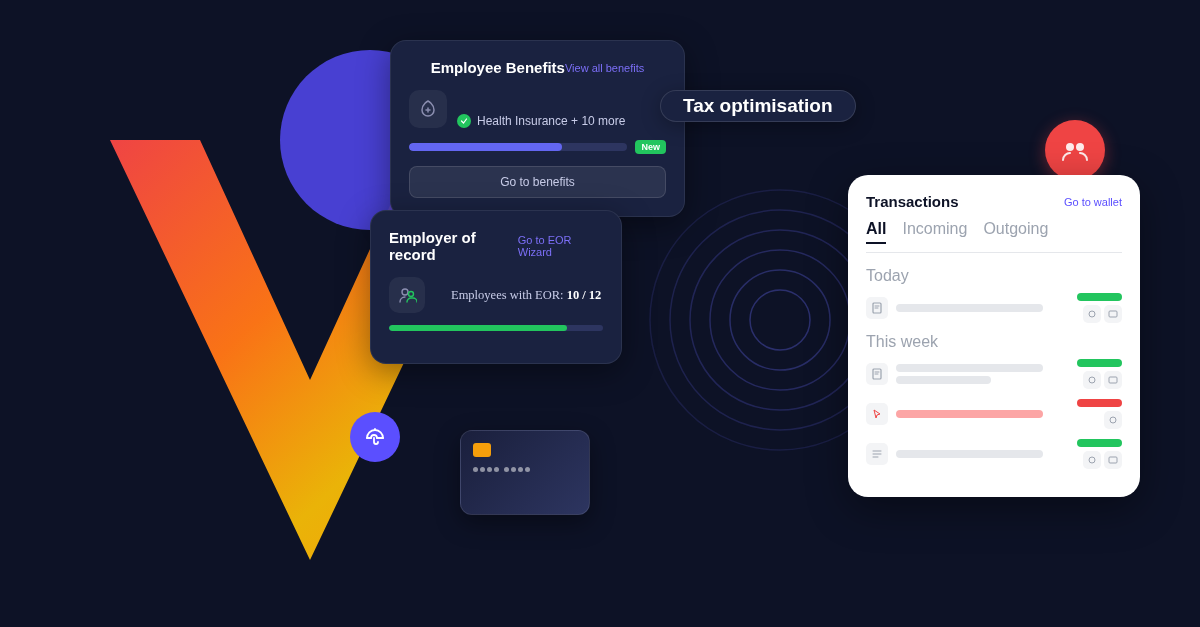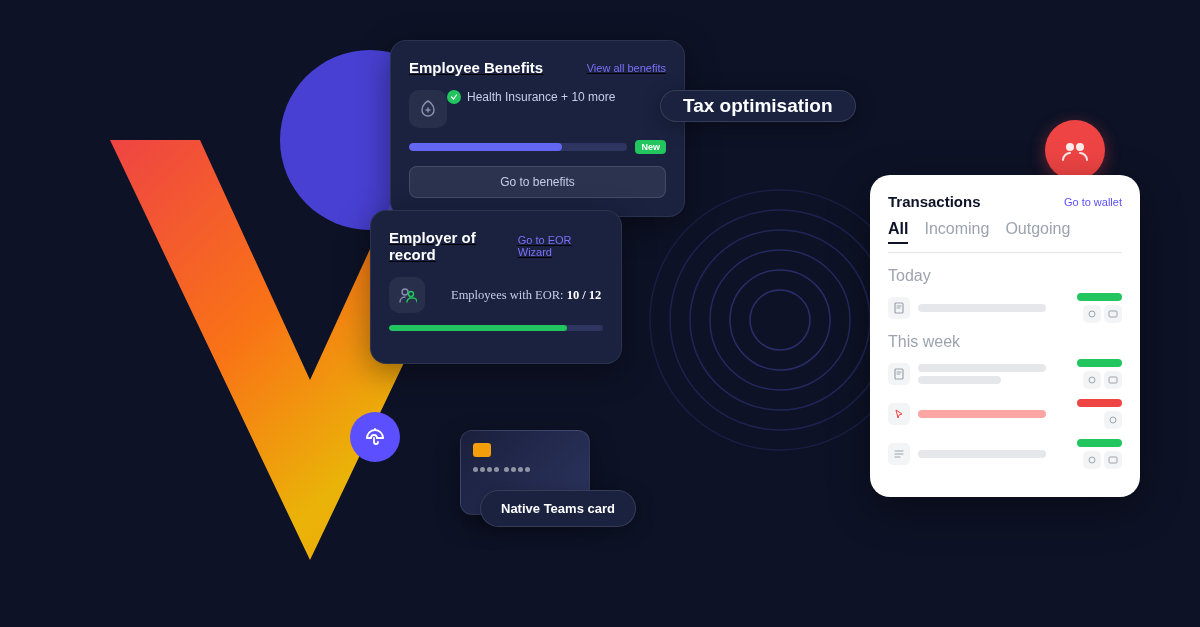--- a/index.html
+++ b/index.html
@@ -63,38 +63,38 @@
       left: 390px;
       width: 295px;
       background: #1a2240;
       border-radius: 16px;
       padding: 18px;
       border: 1px solid rgba(255,255,255,0.08);
       box-shadow: 0 8px 32px rgba(0,0,0,0.4);
     }
     .card-header {
       display: flex;
-      justify-content: space-between;
+      justify-content: center;
       align-items: center;
       margin-bottom: 14px;
-      text-decoration: underline;
     }
     .card-title {
       font-size: 15px;
       font-weight: 600;
       color: #ffffff;
     }
     .card-link {
       font-size: 11px;
       color: #7c6ff7;
       cursor: pointer;
     }
     .benefit-row {
       display: flex;
-      align-items: flex-start;
+      align-items: flex-end;
+      gap: 10px;
       margin-bottom: 12px;
     }
     .benefit-icon {
       width: 38px;
       height: 38px;
       background: rgba(255,255,255,0.06);
       border-radius: 10px;
       display: flex;
       align-items: center;
       justify-content: center;
@@ -279,21 +279,21 @@
       font-size: 13px;
       font-weight: 600;
       box-shadow: 0 4px 20px rgba(0,0,0,0.3);
     }
 
     
     .card-transactions {
       position: absolute;
       top: 175px;
       right: 60px;
-      width: 270px;
+      width: 292px;
       background: #ffffff;
       border-radius: 20px;
       padding: 18px;
       box-shadow: 0 12px 40px rgba(0,0,0,0.4);
     }
     .tx-header {
       display: flex;
       justify-content: space-between;
       align-items: center;
       margin-bottom: 10px;
@@ -515,21 +515,20 @@
       </div>
       <div class="card-dot-group">
         <div class="card-dot"></div>
         <div class="card-dot"></div>
         <div class="card-dot"></div>
         <div class="card-dot"></div>
       </div>
     </div>
   </div>
 
-  <div class="pill-native">Native Teams card</div>
 
   <div class="badge-group">
     <svg width="32" height="32" viewBox="0 0 32 32" fill="none">
       <circle cx="11" cy="13" r="4" fill="white" opacity="0.9"></circle>
       <circle cx="21" cy="13" r="4" fill="white" opacity="0.9"></circle>
       <path d="M4 26C4 22 7.5 19 11 19" stroke="white" stroke-width="2" stroke-linecap="round" opacity="0.9"></path>
       <path d="M28 26C28 22 24.5 19 21 19" stroke="white" stroke-width="2" stroke-linecap="round" opacity="0.9"></path>
       <path d="M13 24C13 21.2 14.8 19 17 19H16C12.7 19 10 21.7 10 25V26H22V25C22 21.7 19.3 19 16 19H17C19.2 19 21 21.2 21 24" stroke="white" stroke-width="1.5" stroke-linecap="round" opacity="0"></path>
     </svg>
   </div>

